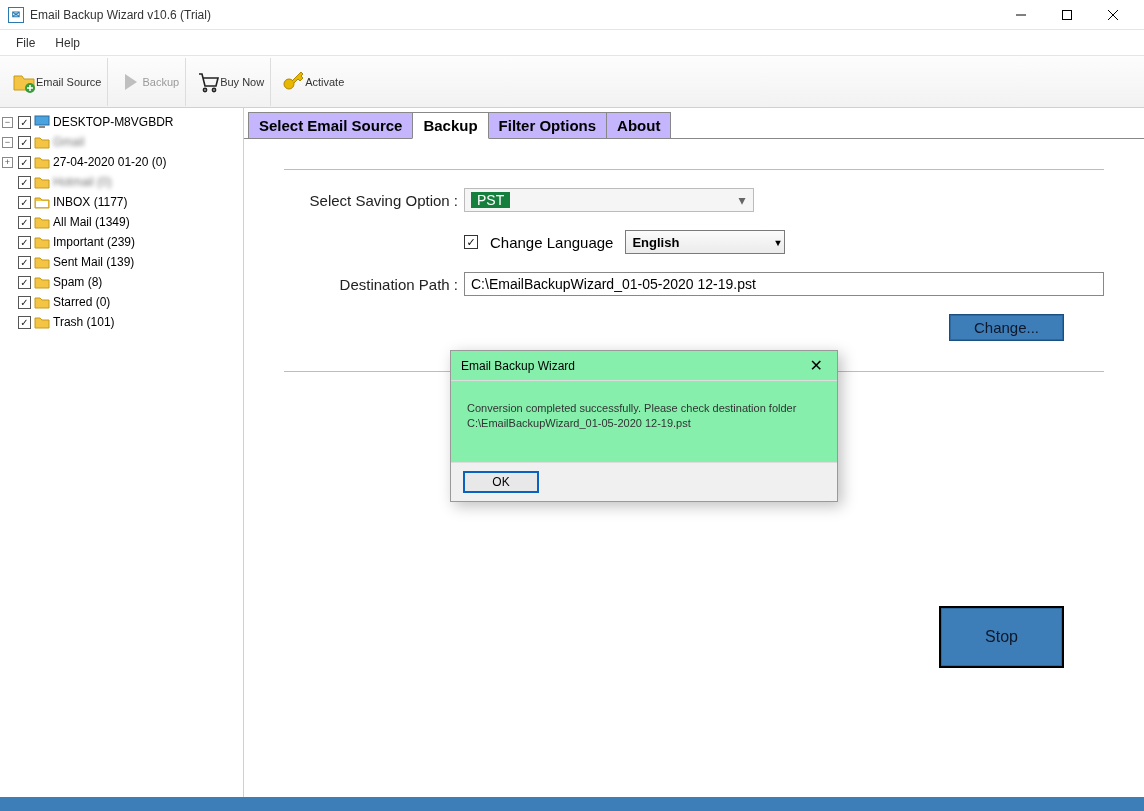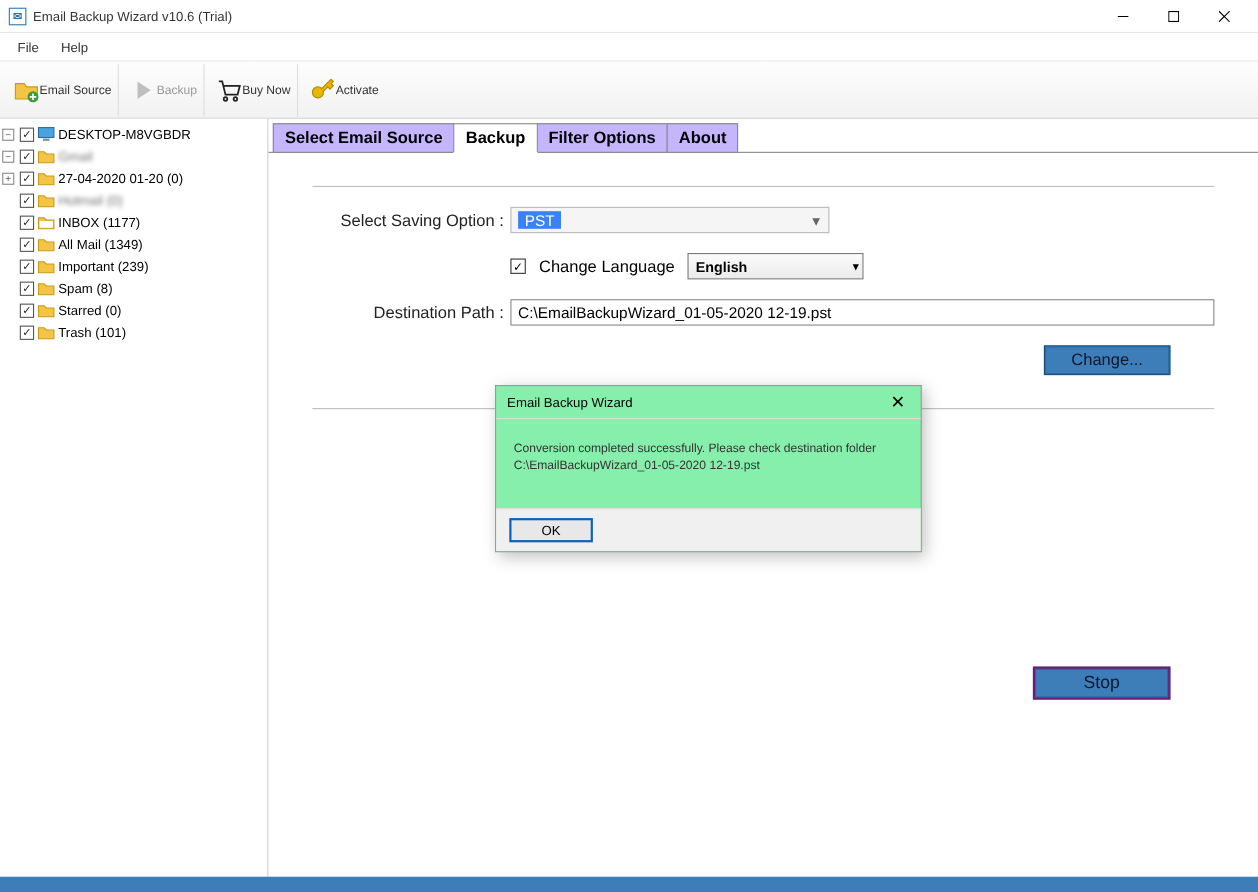--- a/index.html
+++ b/index.html
@@ -94,38 +94,38 @@
   .panel {
     border-top:1px solid #888; margin-top:-1px; padding:20px 40px 4px 40px;
   }
   .hr { border-top:1px solid #bdbdbd; margin:10px 0 18px 0;}
   .form-row { display:flex; align-items:center; margin-bottom:18px;}
   .lbl { width:180px; text-align:right; font-size:15px; color:#222; padding-right:6px;}
   .sel {
     width:290px; height:24px; border:1px solid #bbb; background:#f5f5f5; display:flex;align-items:center; padding:0 6px; position:relative;
     font-size:14px;
   }
-  .sel .hl { background:#3b82f6; color:#fff; padding:0 6px;}
+  .sel .hl { background:#15803d; color:#fff; padding:0 6px;}
   .sel .dd { position:absolute; right:2px; top:2px; width:18px;height:18px;display:flex;align-items:center;justify-content:center;color:#666;}
   .chklabel { font-size:15px; margin-left:6px; display:flex; align-items:center;}
   .winchk { width:14px;height:14px;border:1px solid #333;margin-right:6px;display:flex;align-items:center;justify-content:center;font-size:11px;}
   .winchk::after{content:"✓";}
   .lang-sel {
     width:160px;height:24px;border:1px solid #7a7a7a;background:linear-gradient(#fbfbfb,#ebebeb);
     display:flex;align-items:center;padding:0 6px;font-size:13px;font-weight:bold;position:relative;margin-left:12px;
   }
   .lang-sel .dd{position:absolute;right:4px;font-size:10px;}
   .path-input{
     flex:1;height:24px;border:1px solid #888;padding:2px 6px;font-size:14px;
   }
   .btn-blue{
     background:#3d7eb8;color:#0f172a;border:1px solid #1a4f80;font-size:15px;padding:4px 24px;
     box-shadow:0 0 0 1px #2a6aa0 inset;
   }
-  .btn-blue.big{padding:4px 44px;font-size:16px;border:2px solid #701a75;}
+  .btn-blue.big{padding:20px 44px;font-size:16px;border:2px solid #000000;}
   .right-align{display:flex;justify-content:flex-end;margin-top:6px;}
   .spacer{height:210px;}
   .dialog {
     position:absolute; left:450px; top:350px; width:388px;
     border:1px solid #999; background:#86efac; box-shadow:4px 4px 14px rgba(0,0,0,0.25);
     font-size:12px;
   }
   .dlg-title{
     height:30px;border-bottom:1px solid #ddd;display:flex;align-items:center;padding:0 10px;font-size:12px;
     justify-content:space-between;
@@ -285,20 +285,30 @@
             <span>Important (239)</span>
           </div>
         </li>
       <li class="indent2">
           <div class="row">
             <span class="expander blank"></span>
             <span class="chk"></span>
             <span class="folder-ico"><svg viewBox="0 0 16 14">
                 <path d="M1 3h5l2 2h7v8H1z" fill="#f4c544" stroke="#c79a1a"></path>
               </svg></span>
+            <span>Sent Mail (139)</span>
+          </div>
+        </li>
+      <li class="indent2">
+          <div class="row">
+            <span class="expander blank"></span>
+            <span class="chk"></span>
+            <span class="folder-ico"><svg viewBox="0 0 16 14">
+                <path d="M1 3h5l2 2h7v8H1z" fill="#f4c544" stroke="#c79a1a"></path>
+              </svg></span>
             <span>Spam (8)</span>
           </div>
         </li>
       <li class="indent2">
           <div class="row">
             <span class="expander blank"></span>
             <span class="chk"></span>
             <span class="folder-ico"><svg viewBox="0 0 16 14">
                 <path d="M1 3h5l2 2h7v8H1z" fill="#f4c544" stroke="#c79a1a"></path>
               </svg></span>

